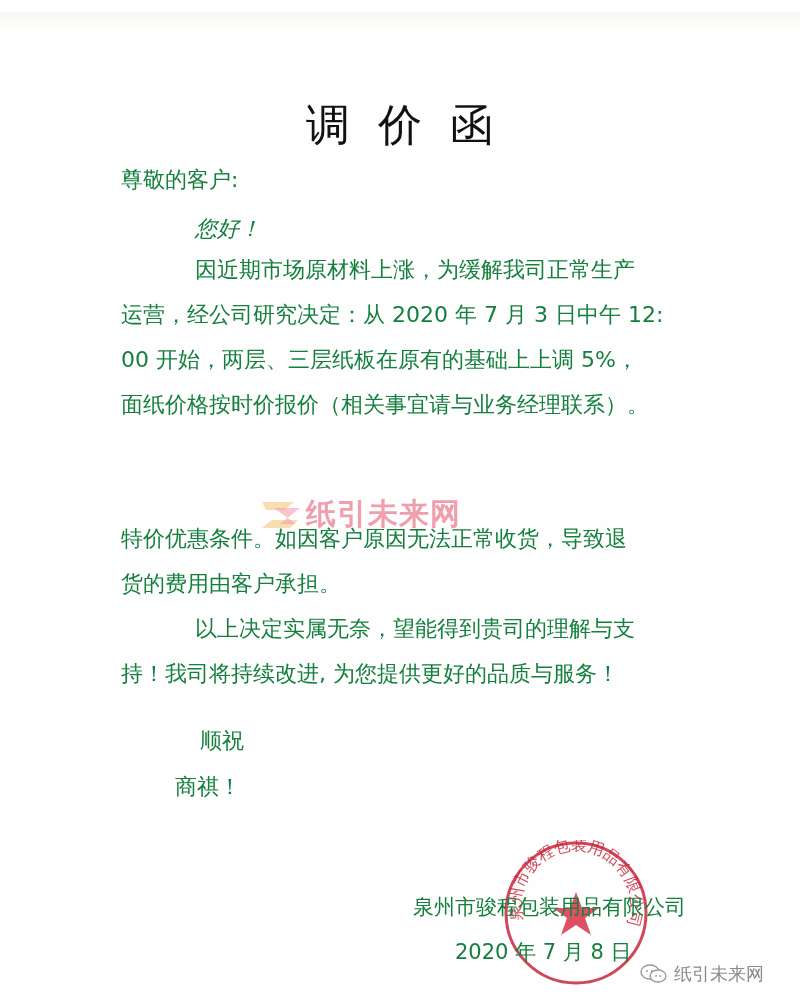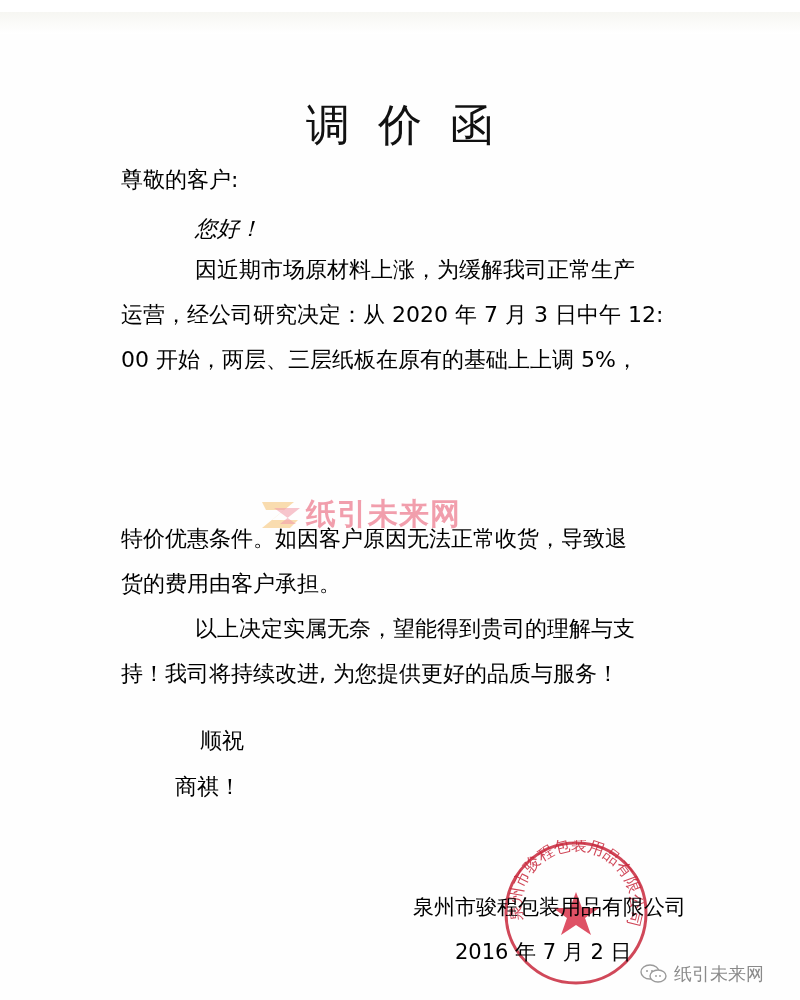--- a/index.html
+++ b/index.html
@@ -37,21 +37,21 @@
       letter-spacing: 28px;
       text-indent: 28px;
       color: #111;
       font-weight: normal;
     }
     .line {
       position: absolute;
       font-size: 22px;
       line-height: 30px;
       white-space: nowrap;
-      color: #000000;
+      color: #15803d;
     }
     .salutation { left: 121px; top: 153px; }
     .greeting { left: 195px; top: 202px; font-style: italic; }
     .p1-l1 { left: 195px; top: 243px; }
     .p1-l2 { left: 121px; top: 288px; }
     .p1-l3 { left: 121px; top: 333px; }
     .p1-l4 { left: 121px; top: 378px; }
     .p2-l1 { left: 195px; top: 423px; }
     .p2-l2 { left: 121px; top: 468px; }
     .p2-l3 { left: 121px; top: 512px; }
@@ -114,20 +114,21 @@
   <div class="top-fade"></div>
 
   <div class="title">调价函</div>
 
   <div class="line salutation">尊敬的客户:</div>
   <div class="line greeting">您好！</div>
 
   <div class="line p1-l1">因近期市场原材料上涨，为缓解我司正常生产</div>
   <div class="line p1-l2">运营，经公司研究决定：从 2020 年 7 月 3 日中午 12:</div>
   <div class="line p1-l3">00 开始，两层、三层纸板在原有的基础上上调 5%，</div>
+  <div class="line p1-l4">面纸价格按时价报价（相关事宜请与业务经理联系）。</div>
 
   <div class="line p2-l3">特价优惠条件。如因客户原因无法正常收货，导致退</div>
   <div class="line p2-l4">货的费用由客户承担。</div>
 
   <div class="line p3-l2">持！我司将持续改进, 为您提供更好的品质与服务！</div>
   <div class="line p3-l1">以上决定实属无奈，望能得到贵司的理解与支</div>
 
   <div class="line closing1">顺祝</div>
   <div class="line closing2">商祺！</div>
 
@@ -144,21 +145,21 @@
       <path id="sealArc" d="M 20,80 A 55,55 0 1,1 126,80"></path>
     </defs>
     <circle cx="73" cy="73" r="70" fill="none" stroke="#c8283c" stroke-width="3" opacity="0.85"></circle>
     <text font-size="16" fill="#c8283c" opacity="0.85" font-family="DejaVu Sans, sans-serif">
       <textPath href="#sealArc" startOffset="0">泉州市骏程包装用品有限公司</textPath>
     </text>
     <polygon points="73,52 79,68 96,68 82,78 88,95 73,85 58,95 64,78 50,68 67,68" fill="#d8324a" opacity="0.85"></polygon>
   </svg>
 
   <div class="line company">泉州市骏程包装用品有限公司</div>
-  <div class="line date">2016 年 7 月 2 日</div>
+  <div class="line date">2020 年 7 月 8 日</div>
 
   <div class="wechat-tag">
     <svg class="wechat-icon" viewBox="0 0 28 22">
       <ellipse cx="10" cy="9" rx="9" ry="7" fill="none" stroke="#9a9a9a" stroke-width="1.4"></ellipse>
       <ellipse cx="18" cy="13" rx="8" ry="6" fill="#fff" stroke="#9a9a9a" stroke-width="1.4"></ellipse>
       <circle cx="7" cy="8" r="1" fill="#9a9a9a"></circle>
       <circle cx="12" cy="8" r="1" fill="#9a9a9a"></circle>
       <circle cx="16" cy="13" r="0.9" fill="#9a9a9a"></circle>
       <circle cx="20" cy="13" r="0.9" fill="#9a9a9a"></circle>
     </svg>

